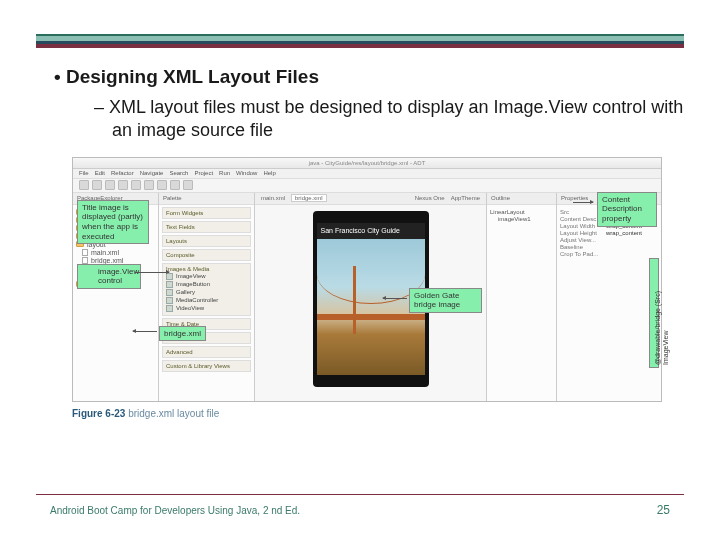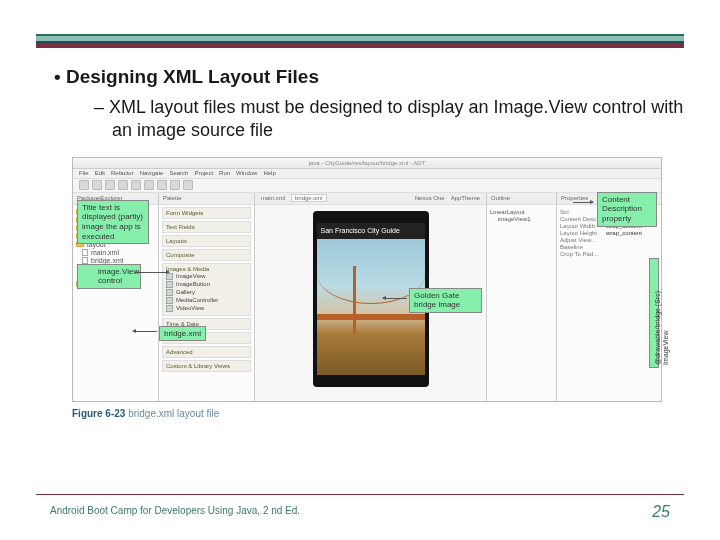--- a/index.html
+++ b/index.html
@@ -264,23 +264,22 @@
   }
   .footer-left {
     position: absolute;
     left: 50px; top: 505px;
     font-size: 10px;
     color: #3a7a6a;
   }
   .footer-right {
     position: absolute;
     right: 50px; top: 503px;
-    font-size: 16px;
+    font-size: 12px;
     color: #3a7a6a;
-    font-style: italic;
   }
 </style>
 </head>
 <body>
 
 <div class="slide">
 
   <div class="rules">
     <div class="rule-thin-dark"></div>
     <div class="rule-thick-light"></div>
@@ -461,21 +460,21 @@
               <div class="prop-val"></div>
             </div>
           <div class="prop-row">
               <div class="prop-key">Crop To Pad...</div>
               <div class="prop-val"></div>
             </div>
         </div>
       </div>
     </div>
 
-    <div class="callout" style="left:4px; top:42px; width:72px;">Title text is displayed (partly) image the app is executed</div>
+    <div class="callout" style="left:4px; top:42px; width:72px;">Title image is displayed (partly) when the app is executed</div>
     <div class="callout" style="left:4px; top:106px; width:64px;padding-left:20px;">image.View control</div>
     <div class="arrow" style="left:62px; top:114px; width:34px;"></div>
 
     <div class="callout" style="left:86px; top:168px;">bridge.xml</div>
     <div class="arrow left" style="left:60px; top:173px; width:24px;"></div>
 
     <div class="callout" style="left:336px; top:130px; width:73px;">Golden Gate bridge image</div>
     <div class="arrow left" style="left:310px; top:140px; width:24px;"></div>
 
     <div class="callout" style="right:4px; top:34px; width:60px;">Content Description property</div>

